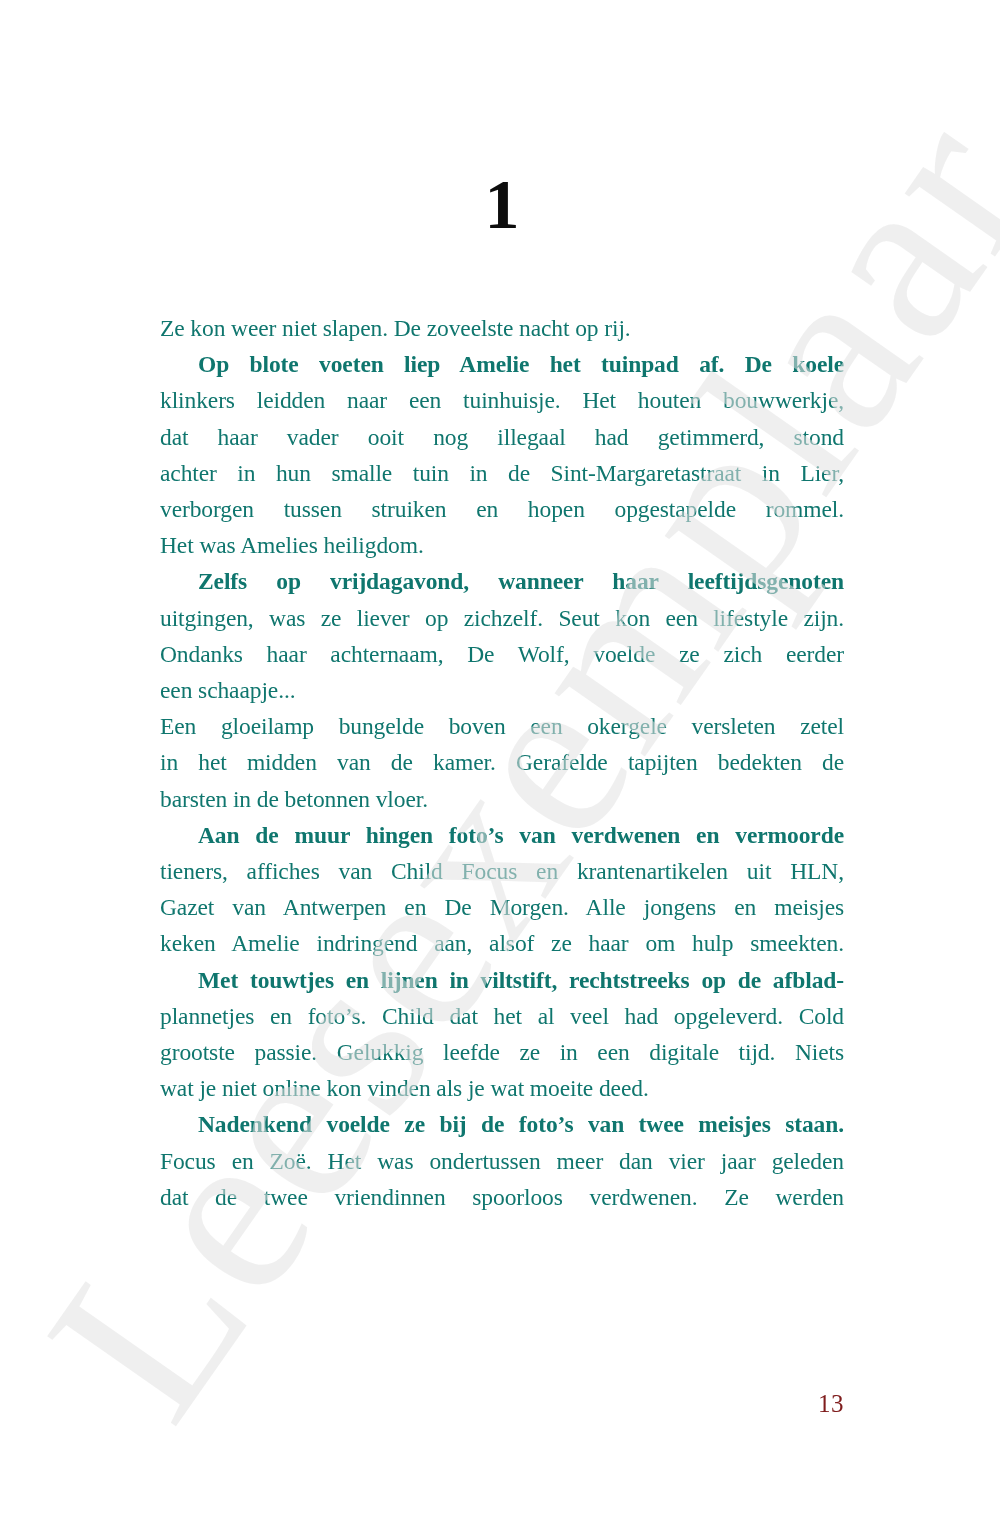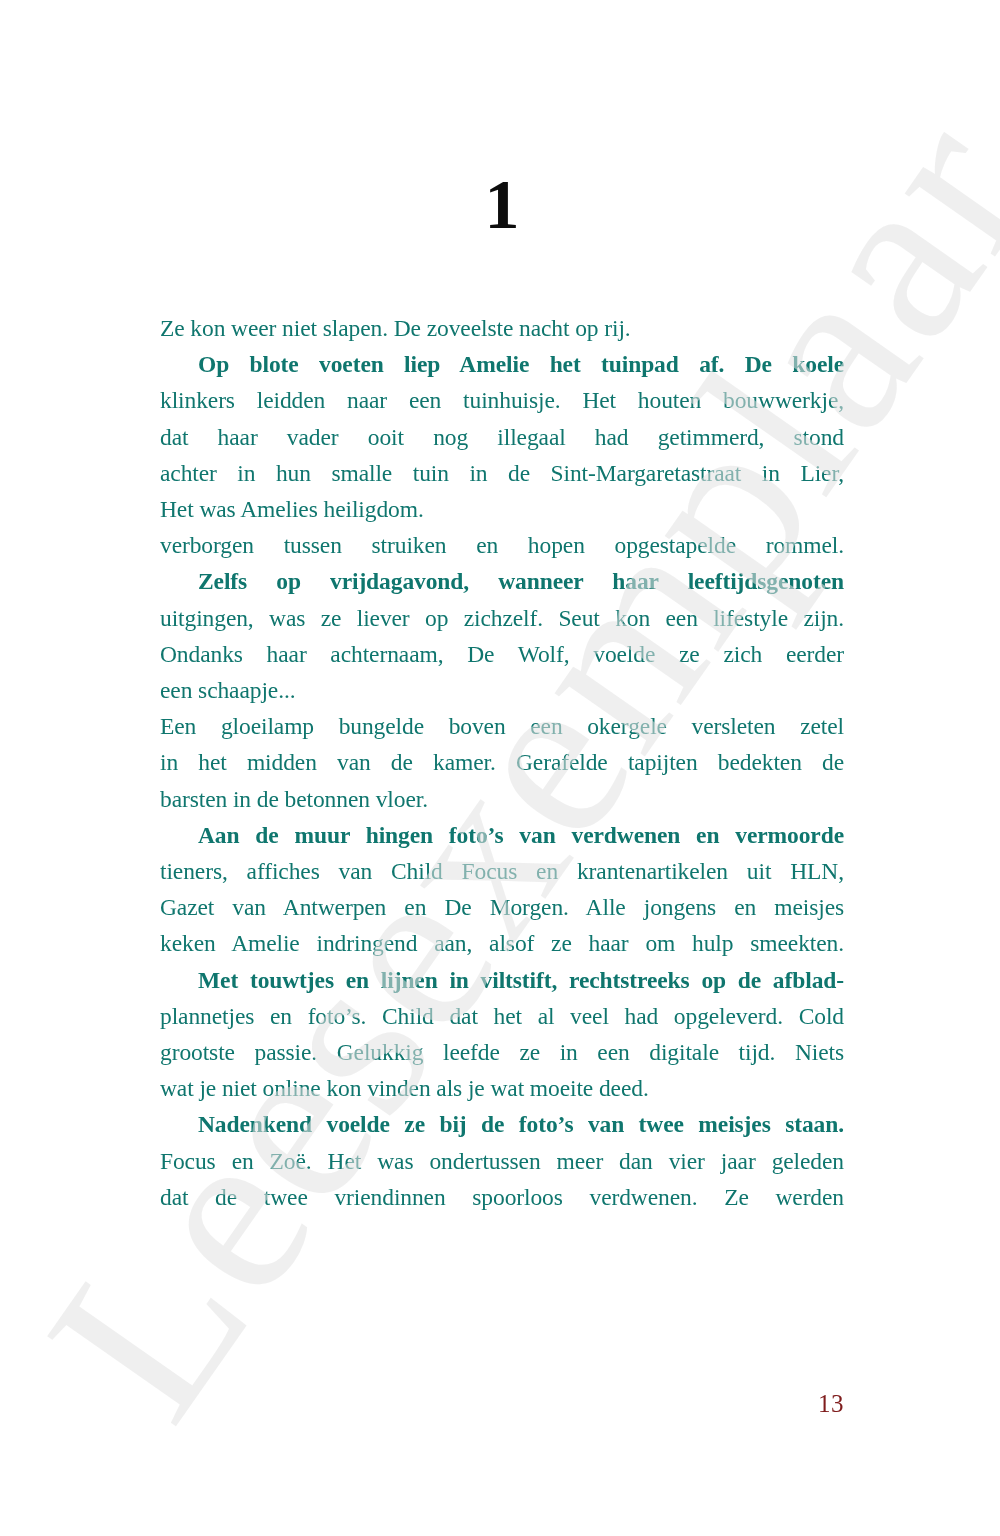--- a/index.html
+++ b/index.html
@@ -75,22 +75,22 @@
 <div class="page">
 
   <div class="chapter-number">1</div>
 
   <div class="text-block">
       <div class="line noj"><span>Ze kon weer niet slapen. De zoveelste nacht op rij.</span></div>
       <div class="line ind"><span>Op blote voeten liep Amelie het tuinpad af. De koele</span></div>
       <div class="line"><span>klinkers leidden naar een tuinhuisje. Het houten bouwwerkje,</span></div>
       <div class="line"><span>dat haar vader ooit nog illegaal had getimmerd, stond</span></div>
       <div class="line"><span>achter in hun smalle tuin in de Sint-Margaretastraat in Lier,</span></div>
+      <div class="line"><span>verborgen tussen struiken en hopen opgestapelde rommel.</span></div>
       <div class="line noj"><span>Het was Amelies heiligdom.</span></div>
-      <div class="line"><span>verborgen tussen struiken en hopen opgestapelde rommel.</span></div>
       <div class="line ind"><span>Zelfs op vrijdagavond, wanneer haar leeftijdsgenoten</span></div>
       <div class="line"><span>uitgingen, was ze liever op zichzelf. </span><span class="it">Seut</span><span> kon een lifestyle zijn.</span></div>
       <div class="line"><span>Ondanks haar achternaam, De Wolf, voelde ze zich eerder</span></div>
       <div class="line noj"><span>een schaapje...</span></div>
       <div class="line"><span>Een gloeilamp bungelde boven een okergele versleten zetel</span></div>
       <div class="line"><span>in het midden van de kamer. Gerafelde tapijten bedekten de</span></div>
       <div class="line noj"><span>barsten in de betonnen vloer.</span></div>
       <div class="line ind"><span>Aan de muur hingen foto’s van verdwenen en vermoorde</span></div>
       <div class="line"><span>tieners, affiches van Child Focus en krantenartikelen uit </span><span class="it">HLN</span><span>,</span></div>
       <div class="line"><span class="it">Gazet van Antwerpen</span><span> en </span><span class="it">De Morgen</span><span>. Alle jongens en meisjes</span></div>

